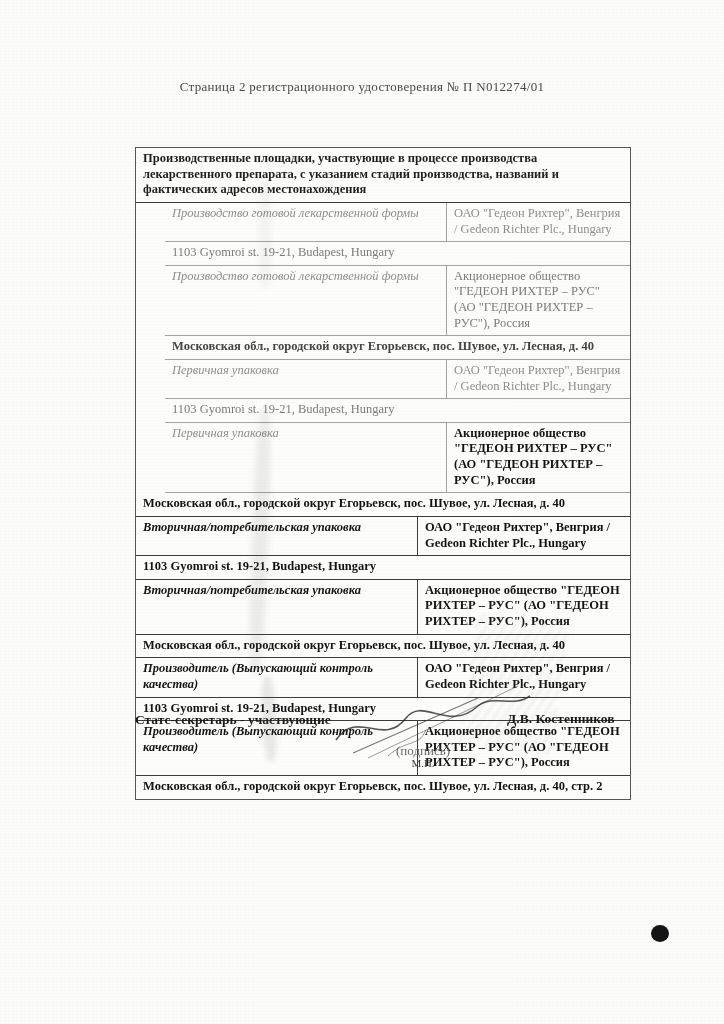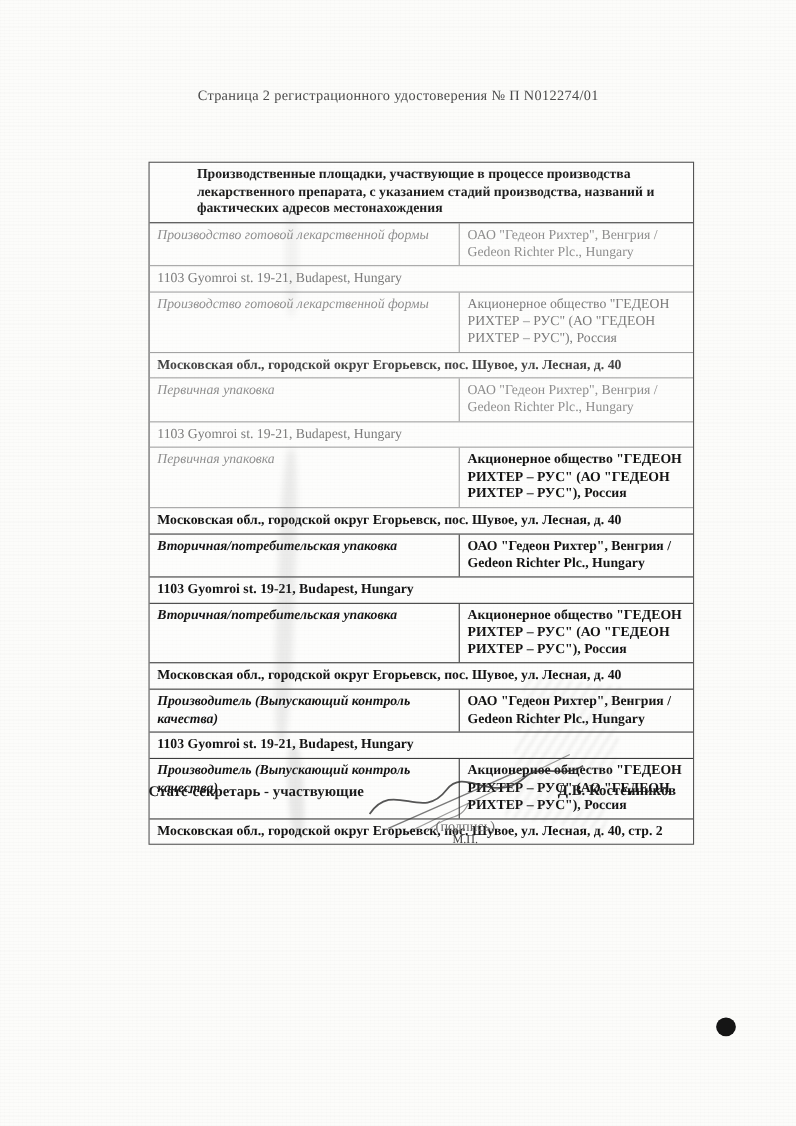--- a/index.html
+++ b/index.html
@@ -20,29 +20,29 @@
     position:absolute;top:79px;left:0;width:100%;
     text-align:center;font-size:13px;color:#4a4a4a;letter-spacing:0.3px;
   }
   
   .doc-table{
     position:absolute;left:135px;top:147px;width:494px;
     border:1.5px solid #555;background:rgba(255,255,255,0.4);
   }
   .row{display:flex;border-bottom:1px solid #6a6a6a;}
   .row:last-child{border-bottom:none;}
-  .row.b-light{border-bottom-color:#a2a2a2;}
+  .row.b-light{border-bottom-color:#a2a2a2;margin-left:29px;}
   .row.b-dark{border-bottom-color:#3c3c3c;}
   .cell{padding:3px 6px 4px 7px;font-size:12.5px;line-height:1.25;}
   .cell.left{flex:0 0 268px;}
   .cell.right{flex:1;border-left:1px solid #6a6a6a;}
   .row.b-light .cell.right{border-left-color:#a2a2a2;}
   .row.b-dark .cell.right{border-left-color:#3c3c3c;}
   .cell.full{flex:1;}
-  .title-row .cell{font-weight:bold;color:#1f1f1f;font-size:12.5px;margin-left:36px;}
+  .title-row .cell{font-weight:bold;color:#1f1f1f;font-size:12.5px;}
   .italic{font-style:italic;}
   .t-faded{color:#8e8e8e;}
   .t-fade2{color:#7b7b7b;}
   .t-mid{color:#454545;font-weight:bold;}
   .t-dark{color:#141414;font-weight:bold;}
   
   .sig-left{
     position:absolute;left:135px;top:711px;width:220px;
     font-size:13.5px;font-weight:bold;color:#1a1a1a;line-height:1.3;
   }

